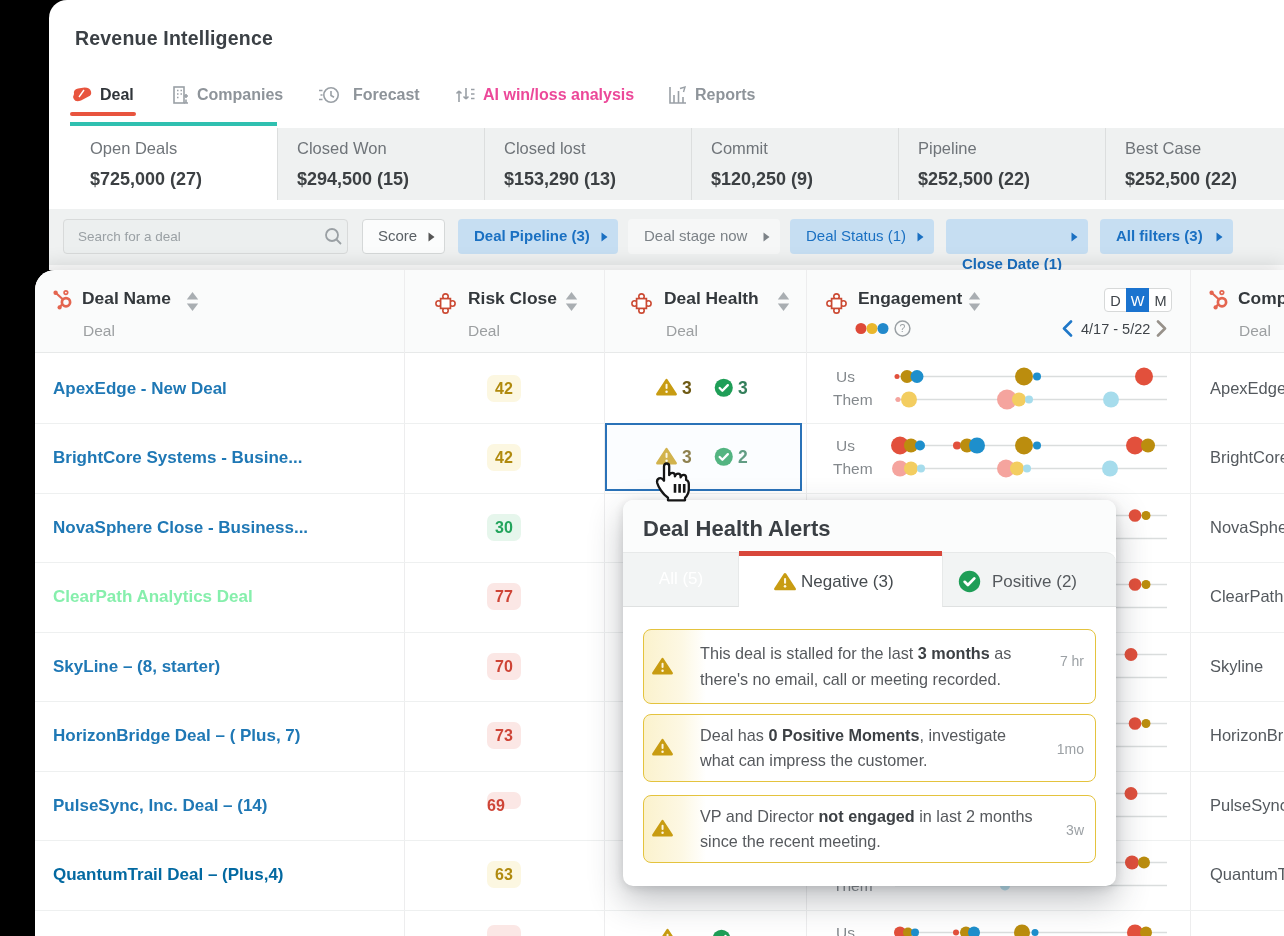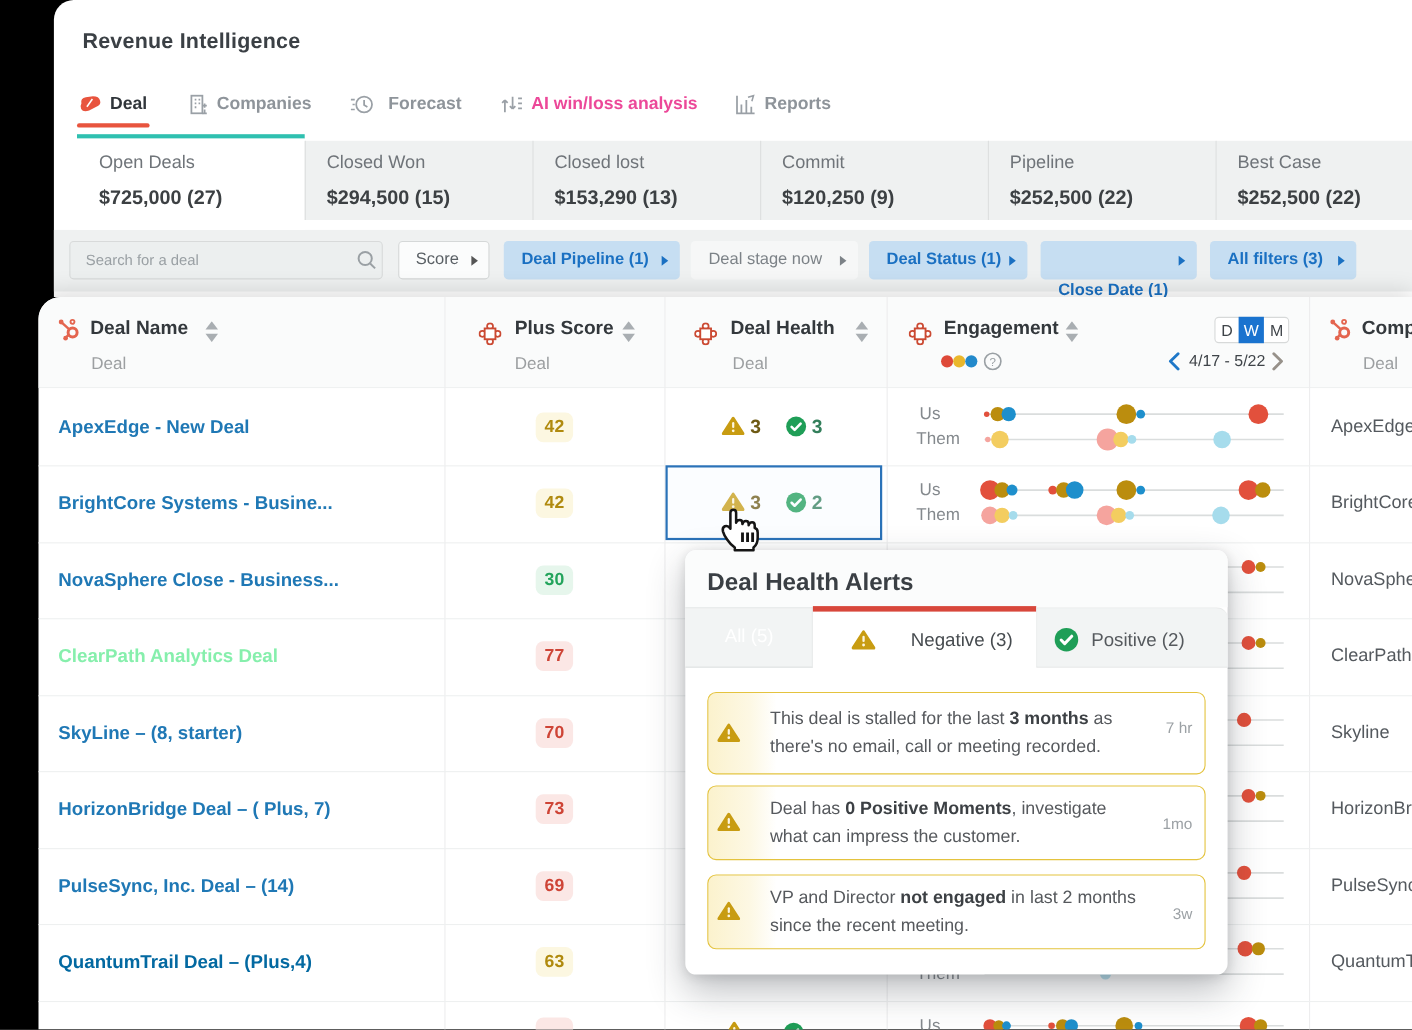--- a/index.html
+++ b/index.html
@@ -70,31 +70,31 @@
 <svg class="abs" style="left:324px;top:227px" width="19" height="19" viewBox="0 0 19 19">
 <circle cx="8" cy="8" r="6" stroke="#9aa0a4" stroke-width="1.8" fill="none"></circle>
 <line x1="12.5" y1="12.5" x2="17" y2="17" stroke="#9aa0a4" stroke-width="1.8"></line>
   </svg>
 <div class="abs" style="left:362px;top:219px;width:83px;height:35px;background:#fbfcfc;border-radius:4px;border:1px solid #d5d8d8;"></div>
 <div class="abs" style="left:378px;top:227px;font-size:15px;font-weight:normal;color:#5a6065;">Score</div>
 <svg style="position:absolute;left:428px;top:232px" width="7" height="10" viewBox="0 0 7 10">
     <path d="M0.5 0.5 L6.5 5 L0.5 9.5 Z" fill="#555"></path>
   </svg>
 <div class="abs" style="left:458px;top:219px;width:160px;height:35px;background:#c6def2;border-radius:4px;"></div>
-<div class="abs" style="left:474px;top:227px;font-size:15px;font-weight:bold;color:#1a70c2;">Deal Pipeline (1)</div>
+<div class="abs" style="left:474px;top:227px;font-size:15px;font-weight:bold;color:#1a70c2;">Deal Pipeline (3)</div>
 <svg style="position:absolute;left:601px;top:232px" width="7" height="10" viewBox="0 0 7 10">
     <path d="M0.5 0.5 L6.5 5 L0.5 9.5 Z" fill="#1a70c2"></path>
   </svg>
 <div class="abs" style="left:628px;top:219px;width:152px;height:35px;background:#f6f7f7;border-radius:4px;"></div>
 <div class="abs" style="left:644px;top:227px;font-size:15px;font-weight:normal;color:#7c8287;">Deal stage now</div>
 <svg style="position:absolute;left:763px;top:232px" width="7" height="10" viewBox="0 0 7 10">
     <path d="M0.5 0.5 L6.5 5 L0.5 9.5 Z" fill="#7c8287"></path>
   </svg>
 <div class="abs" style="left:790px;top:219px;width:144px;height:35px;background:#c6def2;border-radius:4px;"></div>
-<div class="abs" style="left:806px;top:227px;font-size:15px;font-weight:bold;color:#1a70c2;">Deal Status (1)</div>
+<div class="abs" style="left:806px;top:227px;font-size:15px;font-weight:normal;color:#1a70c2;">Deal Status (1)</div>
 <svg style="position:absolute;left:917px;top:232px" width="7" height="10" viewBox="0 0 7 10">
     <path d="M0.5 0.5 L6.5 5 L0.5 9.5 Z" fill="#1a70c2"></path>
   </svg>
 <div class="abs" style="left:946px;top:219px;width:142px;height:35px;background:#c6def2;border-radius:4px;"></div>
 <div class="abs" style="left:962px;top:227px;font-size:15px;font-weight:bold;color:#1a70c2;margin-top:28px;">Close Date (1)</div>
 <svg style="position:absolute;left:1071px;top:232px" width="7" height="10" viewBox="0 0 7 10">
     <path d="M0.5 0.5 L6.5 5 L0.5 9.5 Z" fill="#1a70c2"></path>
   </svg>
 <div class="abs" style="left:1100px;top:219px;width:133px;height:35px;background:#c6def2;border-radius:4px;"></div>
 <div class="abs" style="left:1116px;top:227px;font-size:15px;font-weight:bold;color:#1a70c2;">All filters (3)</div>
@@ -125,21 +125,21 @@
 <div class="abs" style="left:83px;top:322px;font-size:15.5px;color:#9c9fa1;">Deal</div>
 <svg style="position:absolute;left:435px;top:293px" width="21" height="21" viewBox="0 0 21 21">
 <g stroke="#cb4a33" fill="#fff">
 <circle cx="10.5" cy="3.6" r="2.7" stroke-width="1.6"></circle>
 <circle cx="3.6" cy="10.5" r="2.7" stroke-width="1.6"></circle>
 <circle cx="17.4" cy="10.5" r="2.7" stroke-width="1.6"></circle>
 <circle cx="10.5" cy="17.4" r="2.7" stroke-width="1.6"></circle>
 <rect x="5.6" y="5.6" width="9.8" height="9.8" stroke-width="1.7"></rect>
 </g>
   </svg>
-<div class="abs" style="left:468px;top:288px;font-size:17.4px;font-weight:bold;color:#33383c;">Plus Score</div>
+<div class="abs" style="left:468px;top:288px;font-size:17.4px;font-weight:bold;color:#33383c;">Risk Close</div>
 <svg style="position:absolute;left:565px;top:292px" width="13" height="19" viewBox="0 0 13 19">
 <path d="M6.5 0 L12.2 7.5 L0.8 7.5 Z" fill="#a9aeb2"></path>
 <path d="M6.5 19 L12.2 11.5 L0.8 11.5 Z" fill="#a9aeb2"></path>
   </svg>
 <div class="abs" style="left:468px;top:322px;font-size:15.5px;color:#9c9fa1;">Deal</div>
 <svg style="position:absolute;left:631px;top:293px" width="21" height="21" viewBox="0 0 21 21">
 <g stroke="#cb4a33" fill="#fff">
 <circle cx="10.5" cy="3.6" r="2.7" stroke-width="1.6"></circle>
 <circle cx="3.6" cy="10.5" r="2.7" stroke-width="1.6"></circle>
 <circle cx="17.4" cy="10.5" r="2.7" stroke-width="1.6"></circle>
@@ -219,21 +219,21 @@
 <div class="abs" style="left:35px;top:701.0px;width:1249px;height:1px;background:#eef0f0;"></div>
 <div class="abs" style="left:53px;top:656.8px;font-size:17px;font-weight:bold;color:#1f78b5;white-space:nowrap;">SkyLine – (8, starter)</div>
 <div class="abs" style="left:487px;top:652.8px;width:34px;height:27px;background:#fbe7e5;border-radius:7px;text-align:center;line-height:27px;font-size:16px;font-weight:bold;color:#ce4436;">70</div>
 <div class="abs" style="left:1210px;top:656.8px;font-size:16.5px;color:#54595e;white-space:nowrap;">Skyline</div>
 <div class="abs" style="left:35px;top:770.5px;width:1249px;height:1px;background:#eef0f0;"></div>
 <div class="abs" style="left:53px;top:726.2px;font-size:17px;font-weight:bold;color:#1f78b5;white-space:nowrap;">HorizonBridge Deal – ( Plus, 7)</div>
 <div class="abs" style="left:487px;top:722.2px;width:34px;height:27px;background:#fbe7e5;border-radius:7px;text-align:center;line-height:27px;font-size:16px;font-weight:bold;color:#ce4436;">73</div>
 <div class="abs" style="left:1210px;top:726.2px;font-size:16.5px;color:#54595e;white-space:nowrap;">HorizonBridge</div>
 <div class="abs" style="left:35px;top:840.0px;width:1249px;height:1px;background:#eef0f0;"></div>
 <div class="abs" style="left:53px;top:795.8px;font-size:17px;font-weight:bold;color:#1f78b5;white-space:nowrap;">PulseSync, Inc. Deal – (14)</div>
-<div class="abs" style="left:487px;top:791.8px;width:34px;height:27px;background:#fbe7e5;border-radius:7px;text-align:center;line-height:27px;font-size:16px;font-weight:bold;color:#ce4436;">69</div>
+<div class="abs" style="left:487px;top:791.8px;width:34px;height:17px;background:#fbe7e5;border-radius:7px;line-height:27px;font-size:16px;font-weight:bold;color:#ce4436;">69</div>
 <div class="abs" style="left:1210px;top:795.8px;font-size:16.5px;color:#54595e;white-space:nowrap;">PulseSync</div>
 <div class="abs" style="left:35px;top:909.5px;width:1249px;height:1px;background:#eef0f0;"></div>
 <div class="abs" style="left:53px;top:865.2px;font-size:17px;font-weight:bold;color:#0369a1;white-space:nowrap;">QuantumTrail Deal – (Plus,4)</div>
 <div class="abs" style="left:487px;top:861.2px;width:34px;height:27px;background:#fcf7e1;border-radius:7px;text-align:center;line-height:27px;font-size:16px;font-weight:bold;color:#b08a0e;">63</div>
 <div class="abs" style="left:1210px;top:865.2px;font-size:16.5px;color:#54595e;white-space:nowrap;">QuantumTrail</div>
 <div class="abs" style="left:487px;top:925.0px;width:34px;height:27px;background:#fbe7e5;border-radius:7px;text-align:center;line-height:27px;font-size:16px;font-weight:bold;color:#ce4436;">&nbsp;</div>
 <svg style="position:absolute;left:656px;top:377.75px" width="21" height="18.5" viewBox="0 0 22 19">
 <path d="M11 2 L20.6 16.8 L1.4 16.8 Z" fill="#c89c12" stroke="#c89c12" stroke-width="2.6" stroke-linejoin="round"></path>
 <rect x="10" y="5.8" width="2.1" height="5.6" rx="1" fill="#fdf6e0"></rect>
 <circle cx="11.05" cy="14.1" r="1.3" fill="#fdf6e0"></circle>
@@ -376,21 +376,21 @@
 <div class="abs" style="left:623px;top:500px;width:493px;height:52px;background:#fbfcfc;border-radius:10px 10px 0 0;"></div>
 <div class="abs" style="left:643px;top:516px;font-size:22px;font-weight:bold;color:#3a3f44;">Deal Health Alerts</div>
 <div class="abs" style="left:623px;top:552px;width:116px;height:55px;background:#f2f4f4;border-bottom:1px solid #dfe1e1;border-right:1px solid #e7e9e9;border-top:1px solid #e7e9e9;"></div>
 <div class="abs" style="left:631px;top:569px;width:100px;text-align:center;font-size:17px;color:#ffffff;">All (5)</div>
 <div class="abs" style="left:739px;top:551px;width:203px;height:56px;background:#fff;border-top:5px solid #d8473b;"></div>
 <svg style="position:absolute;left:774px;top:572px" width="22" height="19.5" viewBox="0 0 22 19">
 <path d="M11 2 L20.6 16.8 L1.4 16.8 Z" fill="#c89c12" stroke="#c89c12" stroke-width="2.6" stroke-linejoin="round"></path>
 <rect x="10" y="5.8" width="2.1" height="5.6" rx="1" fill="#fdf6e0"></rect>
 <circle cx="11.05" cy="14.1" r="1.3" fill="#fdf6e0"></circle>
   </svg>
-<div class="abs" style="left:801px;top:572px;font-size:17px;color:#464b4f;margin-left:27px;">Negative (3)</div>
+<div class="abs" style="left:801px;top:572px;font-size:17px;color:#464b4f;">Negative (3)</div>
 <div class="abs" style="left:942px;top:552px;width:174px;height:55px;background:#f2f4f4;border-bottom:1px solid #dfe1e1;border-left:1px solid #e7e9e9;border-top:1px solid #e7e9e9;border-radius:0 10px 0 0;"></div>
 <svg style="position:absolute;left:958px;top:570px" width="23" height="23" viewBox="0 0 20 20">
 <circle cx="10" cy="10" r="9.3" fill="#1f9e57"></circle>
 <path d="M5.8 10.3 L8.6 13.1 L14.2 7.3" stroke="#fff" stroke-width="2.4" fill="none" stroke-linecap="round" stroke-linejoin="round"></path>
   </svg>
 <div class="abs" style="left:992px;top:572px;font-size:17px;color:#55595d;">Positive (2)</div>
 <div class="abs" style="left:643px;top:629px;width:453px;height:75px;border:1px solid #e4c33e;border-radius:8px;background:linear-gradient(90deg,#fbf2cd 0,#fdf8e4 38px,#fff 62px);"></div>
 <svg style="position:absolute;left:652px;top:656.5px" width="21" height="18.5" viewBox="0 0 22 19">
 <path d="M11 2 L20.6 16.8 L1.4 16.8 Z" fill="#c89c12" stroke="#c89c12" stroke-width="2.6" stroke-linejoin="round"></path>
 <rect x="10" y="5.8" width="2.1" height="5.6" rx="1" fill="#fdf6e0"></rect>

